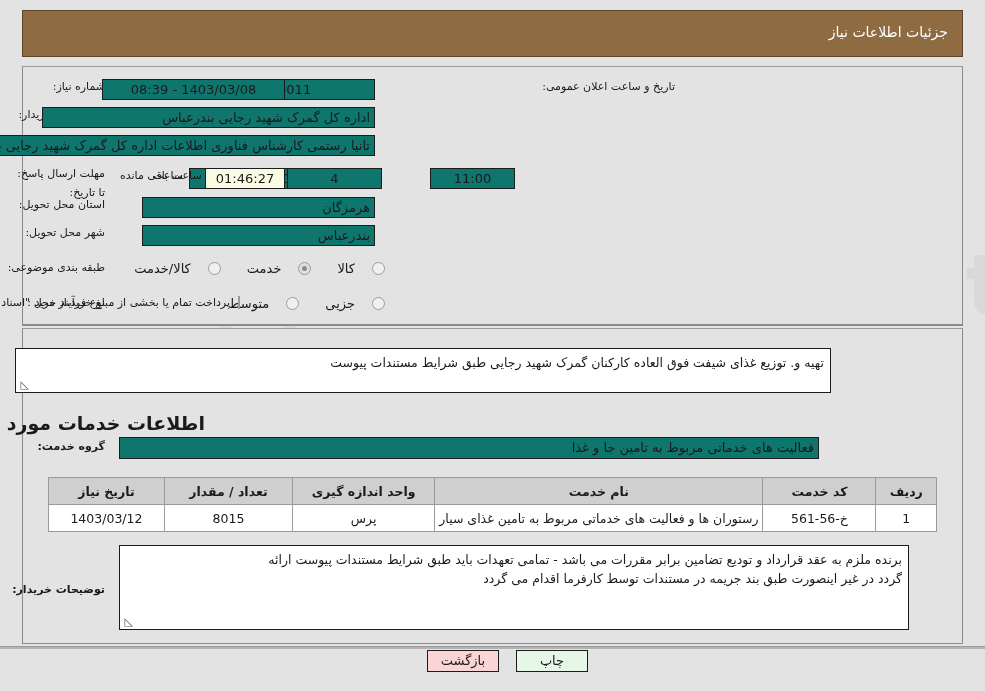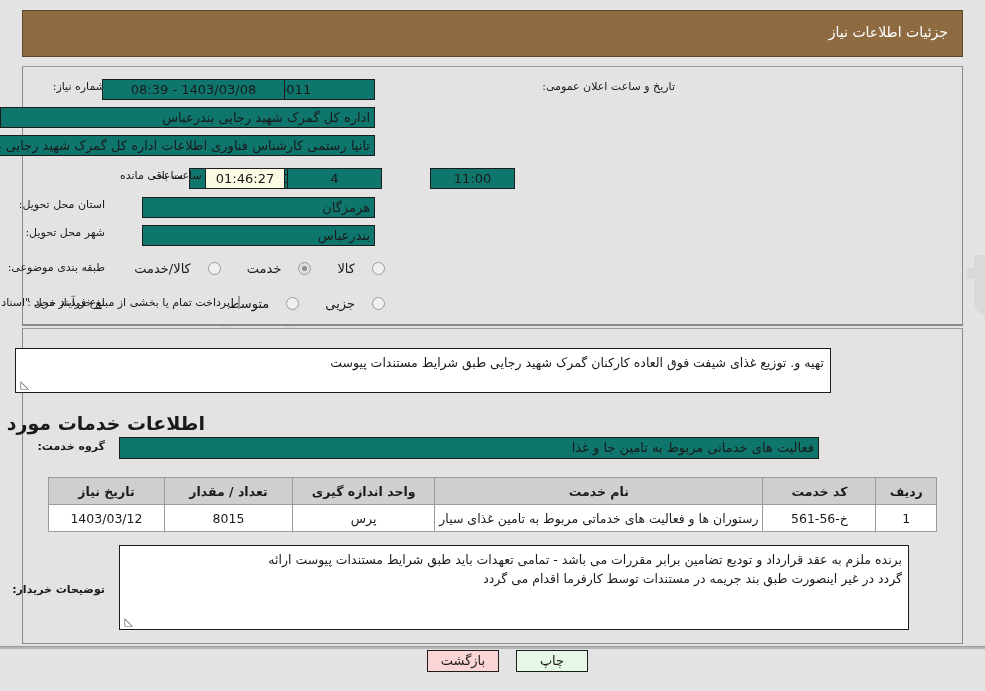--- a/index.html
+++ b/index.html
@@ -224,28 +224,31 @@
   <div class="fld" style="position:absolute; right:610px; top:79px; width:260px; z-index:3;">1103000161000011</div>
 
   <div class="row" style="right:310px; top:80px; z-index:3;text-align:center;">
     <span class="lbl">تاریخ و ساعت اعلان عمومی:</span>
   </div>
   <div class="fld" style="position:absolute; right:700px; top:79px; left:99px; width:183px; z-index:3;">1403/03/08 - 08:39</div>
 
   <div class="row" style="right:880px; top:108px; z-index:3;">
     <span class="lbl">نام دستگاه خریدار:</span>
   </div>
-  <div class="fld rt" style="position:absolute; right:610px; top:107px; width:375px; z-index:3;">اداره کل گمرک شهید رجایی بندرعباس</div>
+  <div class="fld rt" style="position:absolute; right:610px; top:107px; width:333px; z-index:3;">اداره کل گمرک شهید رجایی بندرعباس</div>
 
   <div class="row" style="right:880px; top:136px; z-index:3;">
     <span class="lbl">ایجاد کننده درخواست:</span>
   </div>
   <div class="fld rt" style="position:absolute; right:610px; top:135px; width:527px; z-index:3;">تانیا رستمی کارشناس فناوری اطلاعات اداره کل گمرک شهید رجایی بندرعباس</div>
   <a class="link" style="position:absolute; right:1137px; left:181px; top:138px; z-index:3;">اطلاعات تماس خریدار</a>
 
+  <div class="row" style="right:880px; top:163px; z-index:3; display:block; width:95px; white-space:normal; line-height:17px;">
+    <span class="lbl">مهلت ارسال پاسخ: تا تاریخ:</span>
+  </div>
   <div class="fld" style="position:absolute; right:610px; top:168px; width:186px; z-index:3;">1403/03/12</div>
   <div class="row" style="right:802px; top:169px; z-index:3;">
     <span class="lbl">ساعت</span>
   </div>
   <div class="fld" style="position:absolute; right:470px; top:168px; width:85px; z-index:3;">11:00</div>
   <div class="fld" style="position:absolute; right:603px; left:333px; top:168px; width:95px; z-index:3;">4</div>
   <div class="row" style="right:707px; left:302px; top:169px; z-index:3;">
     <span class="lbl">روز و</span>
   </div>
   <div class="fld yel" style="position:absolute; left:205px; top:168px; width:80px; z-index:3;">01:46:27</div>

